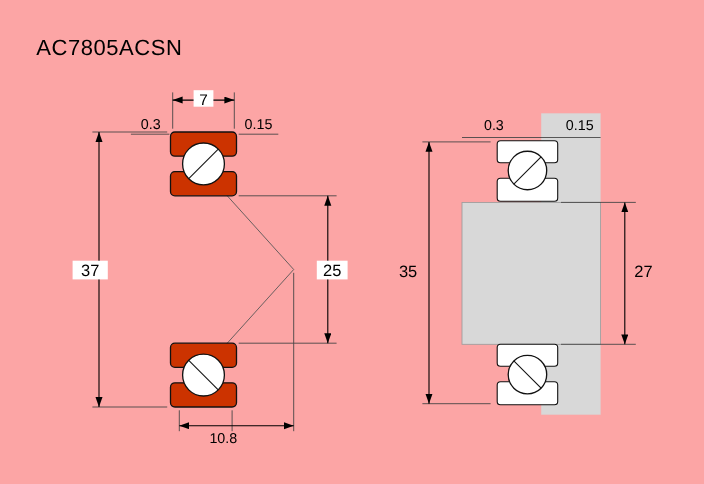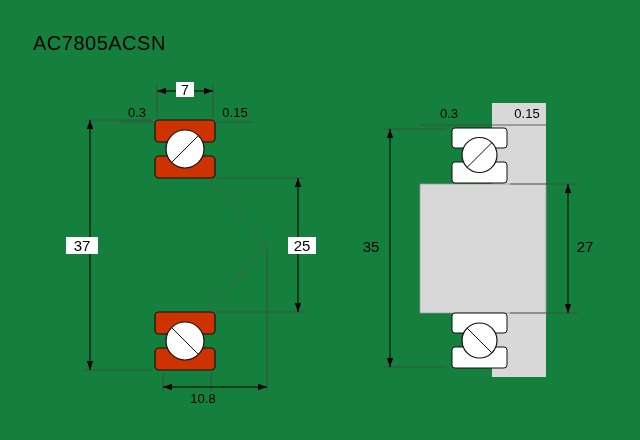--- a/index.html
+++ b/index.html
@@ -1,19 +1,19 @@
 <!DOCTYPE html>
 <html><head>
 <meta charset="utf-8">
 <style>
   html, body { margin: 0; padding: 0; background: #ffffff; }
   .canvas {
     position: relative;
     width: 640px; height: 440px;
-    background: #15803d;
+    background: #fca5a5;
     font-family: "Liberation Sans", sans-serif;
     overflow: hidden;
   }
   svg { display: block; }
   text { fill: #000000; font-family: "Liberation Sans", sans-serif; }
   .title  { font-size: 20px; font-weight: 500; letter-spacing: 0.5px; }
   .dim    { font-size: 14px; }
   .dim-lg { font-size: 15px; }
   .dim-sm { font-size: 13px; }
   .dimline { stroke: #000000; stroke-width: 1; }

